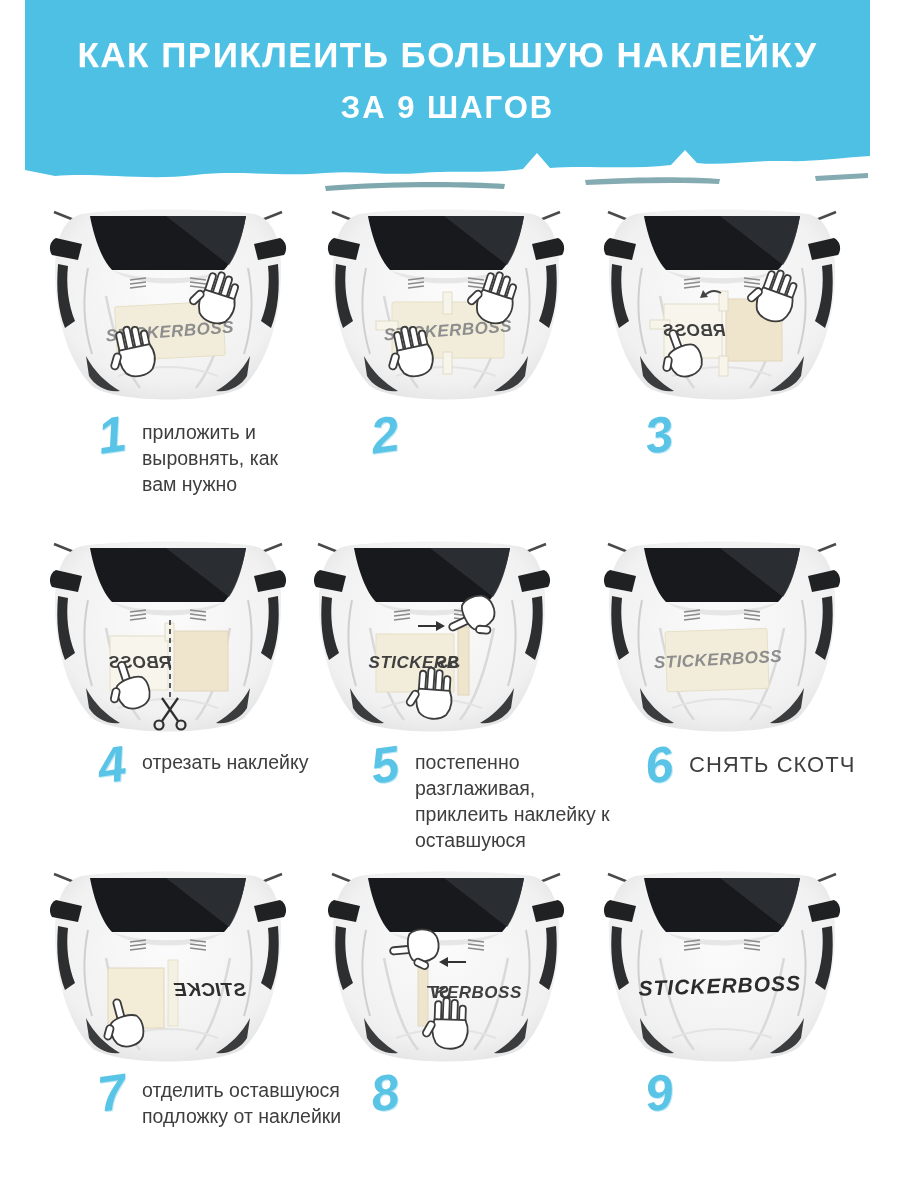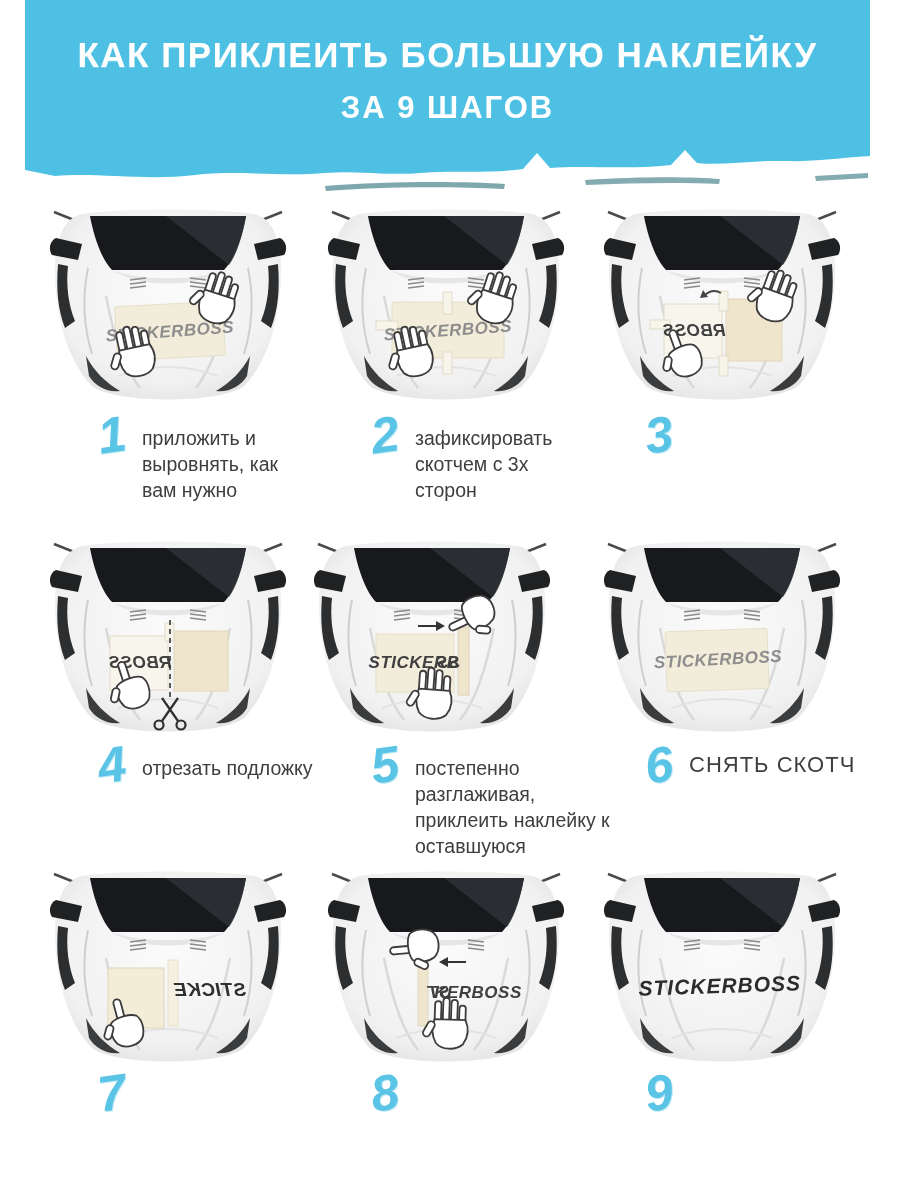--- a/index.html
+++ b/index.html
@@ -16,21 +16,21 @@
   .title-2{font-size:31px;font-weight:800;letter-spacing:2px;margin:16px 0 0 0;line-height:1.1;}
   
   .cell{position:absolute;width:240px;height:200px;}
   .caption{position:absolute;display:flex;gap:13px;align-items:flex-start;}
   .step-num{
     display:inline-block;min-width:34px;text-align:center;flex-shrink:0;
     font-size:50px;line-height:.95;font-weight:bold;font-style:italic;
     color:#5ac4e6;transform:rotate(-8deg);
     text-shadow:1px 1px 0 #bfe9f6;
   }
-  .step-text{margin:14px 0 0 0;font-size:19.5px;line-height:1.33;color:#3e3e3e;}
+  .step-text{margin:8px 0 0 0;font-size:19.5px;line-height:1.33;color:#3e3e3e;}
   
   .stkr{font-family:"Liberation Sans",sans-serif;font-style:italic;font-weight:bold;
         font-size:17px;letter-spacing:.5px;}
   .stkr.gray{fill:#8d8d8d;}
   .stkr.dark{fill:#3f3f3f;}
   .stkr.big{font-size:19px;fill:#2f2f2f;}
   .stkr.final{font-size:21px;fill:#2c2c2c;letter-spacing:1px;}
   .hidden-defs{position:absolute;width:0;height:0;overflow:hidden;}
 </style>
 </head>
@@ -172,21 +172,20 @@
       </g>
     </svg>
   </div>
 
   <div class="caption" style="left:95px;top:412px">
     <span class="step-num">1</span>
     <p class="step-text" style="width:152px">приложить и выровнять, как вам нужно</p>
   </div>
   <div class="caption" style="left:368px;top:412px">
     <span class="step-num">2</span>
-    <p class="step-text" style="width:170px">зафиксировать скотчем с 3х сторон</p>
   </div>
   <div class="caption" style="left:642px;top:412px">
     <span class="step-num">3</span>
   </div>
 
   <div class="cell" style="left:48px;top:540px">
     <svg width="240" height="200" viewBox="0 0 240 200">
       <use href="#car-base" width="240" height="200"></use>
       <rect x="62" y="96" width="58" height="54" fill="#f7f5ec" stroke="#e4ddc8"></rect>
       <rect x="126" y="91" width="54" height="60" fill="#efe5cc" stroke="#e0d6bb"></rect>
@@ -230,21 +229,21 @@
       <use href="#car-base" width="240" height="200"></use>
       <g transform="rotate(-2 116 120)">
         <rect x="64" y="90" width="102" height="60" rx="2" fill="#f2edda" stroke="#e6dfc6"></rect>
       </g>
       <text class="stkr gray" x="116" y="125" text-anchor="middle" transform="rotate(-3 116 120)">STICKERBOSS</text>
     </svg>
   </div>
 
   <div class="caption" style="left:95px;top:742px">
     <span class="step-num">4</span>
-    <p class="step-text" style="width:200px">отрезать подложку</p>
+    <p class="step-text" style="width:200px">отрезать наклейку</p>
   </div>
   <div class="caption" style="left:368px;top:742px">
     <span class="step-num">5</span>
     <p class="step-text" style="width:196px">постепенно разглаживая, приклеить наклейку к оставшуюся</p>
   </div>
   <div class="caption" style="left:642px;top:742px">
     <span class="step-num">6</span>
     <p class="step-text" style="width:190px;letter-spacing:1px;font-size:22px;margin-top:8px">СНЯТЬ СКОТЧ</p>
   </div>
 
@@ -281,20 +280,21 @@
 
   <div class="cell" style="left:602px;top:870px">
     <svg width="240" height="200" viewBox="0 0 240 200">
       <use href="#car-base" width="240" height="200"></use>
       <text class="stkr final" x="118" y="123" text-anchor="middle" transform="rotate(-2 118 122)">STICKERBOSS</text>
     </svg>
   </div>
 
   <div class="caption" style="left:95px;top:1070px">
     <span class="step-num">7</span>
+    <p class="step-text" style="width:210px">отделить оставшуюся подложку от наклейки</p>
   </div>
   <div class="caption" style="left:368px;top:1070px">
     <span class="step-num">8</span>
   </div>
   <div class="caption" style="left:642px;top:1070px">
     <span class="step-num">9</span>
   </div>
 
 </div>
 

